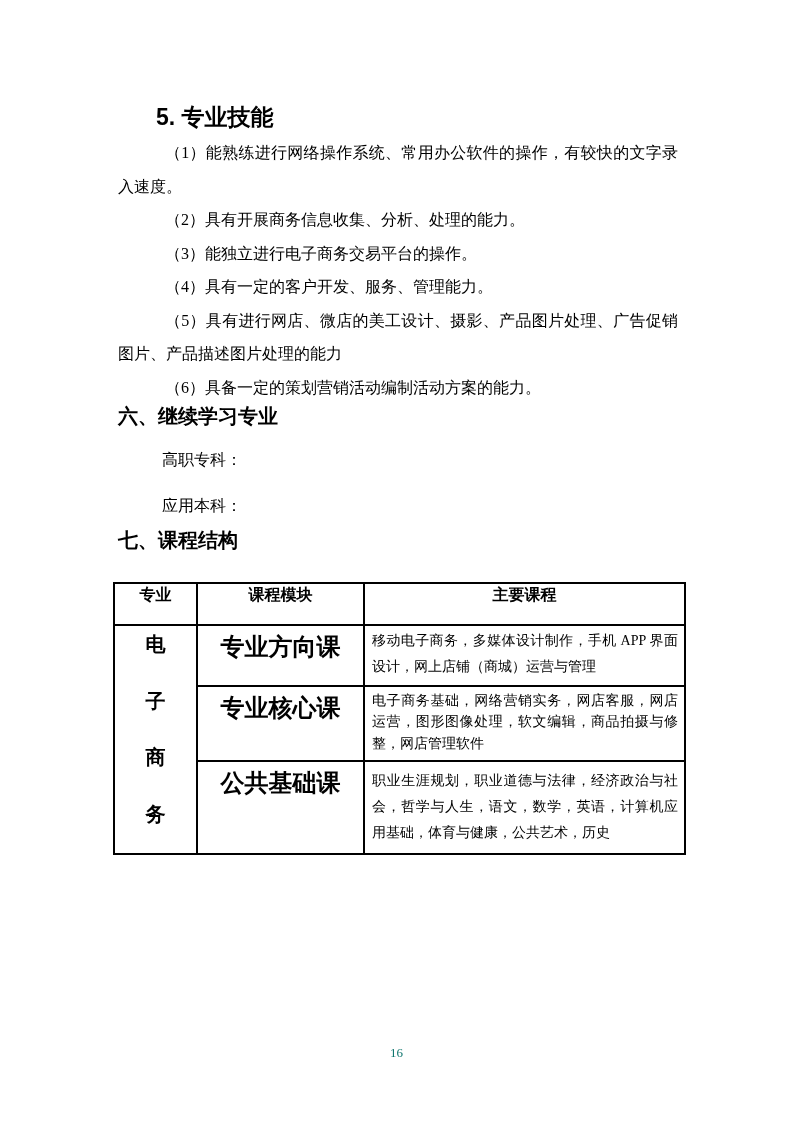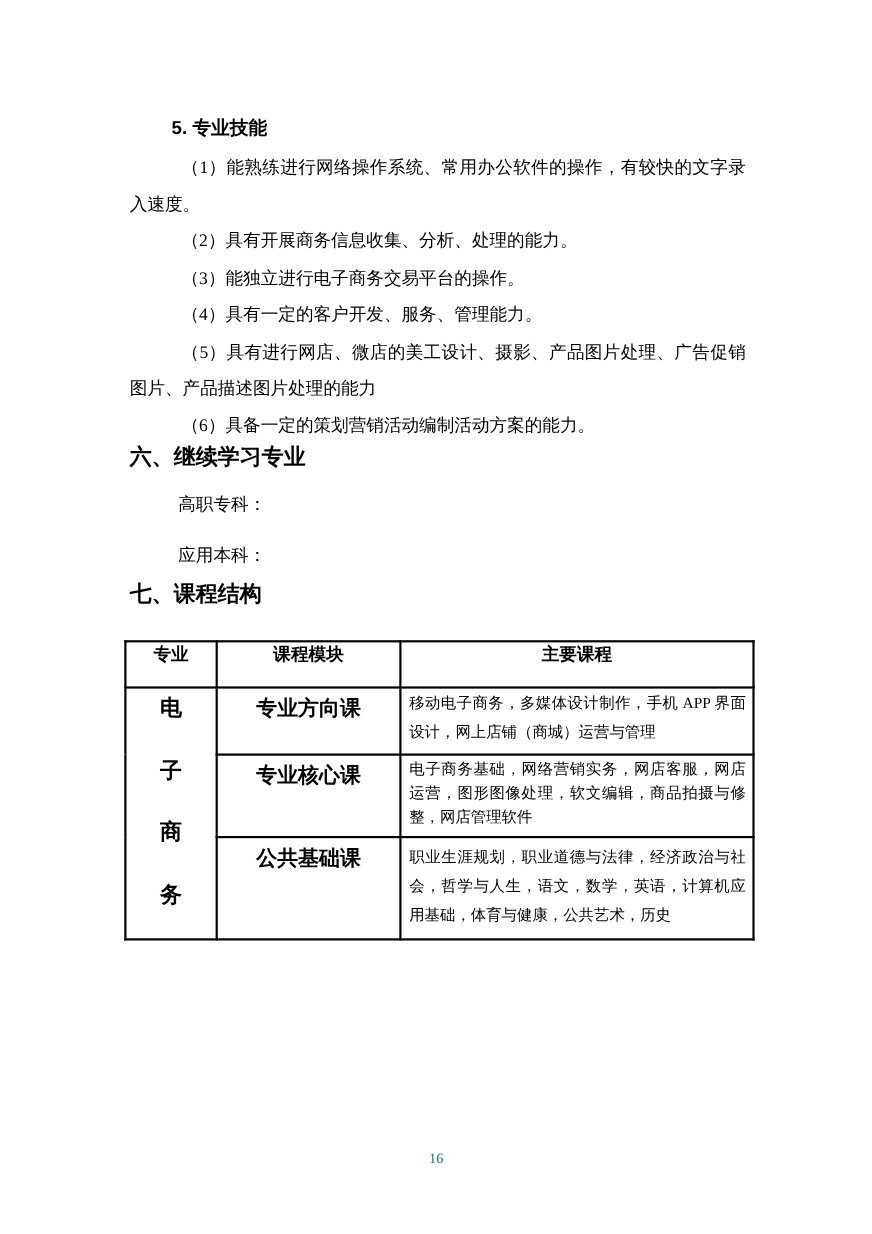--- a/index.html
+++ b/index.html
@@ -11,21 +11,21 @@
     color: #000000;
     font-family: "Liberation Serif", "DejaVu Serif", serif;
     overflow: hidden;
   }
   .sans-bold { font-family: "Liberation Sans", "DejaVu Sans", sans-serif; font-weight: bold; }
 
   
   #skills-heading {
     position: absolute;
     left: 156px; top: 106px;
-    font-size: 17px;
+    font-size: 23px;
     line-height: 22px;
   }
 
   
   #skills-list {
     position: absolute;
     left: 118px; top: 136px;
     width: 560px;
     font-size: 16px;
     line-height: 33.5px;
@@ -86,21 +86,21 @@
     justify-content: space-between;
     padding: 8px 0 28px 0;
     font-family: "Liberation Sans", "DejaVu Sans", sans-serif;
     font-weight: bold;
     font-size: 20px;
     line-height: 21px;
   }
   td.module-cell {
     font-family: "Liberation Sans", "DejaVu Sans", sans-serif;
     font-weight: bold;
-    font-size: 19px;
+    font-size: 24px;
     text-align: center;
     padding: 5px 0 0 0;
   }
   td.courses-cell {
     font-size: 14px;
     line-height: 26px;
     padding: 2px 6px 0 7px;
     text-align: justify;
   }
   tr.row-direction { height: 46px; }

